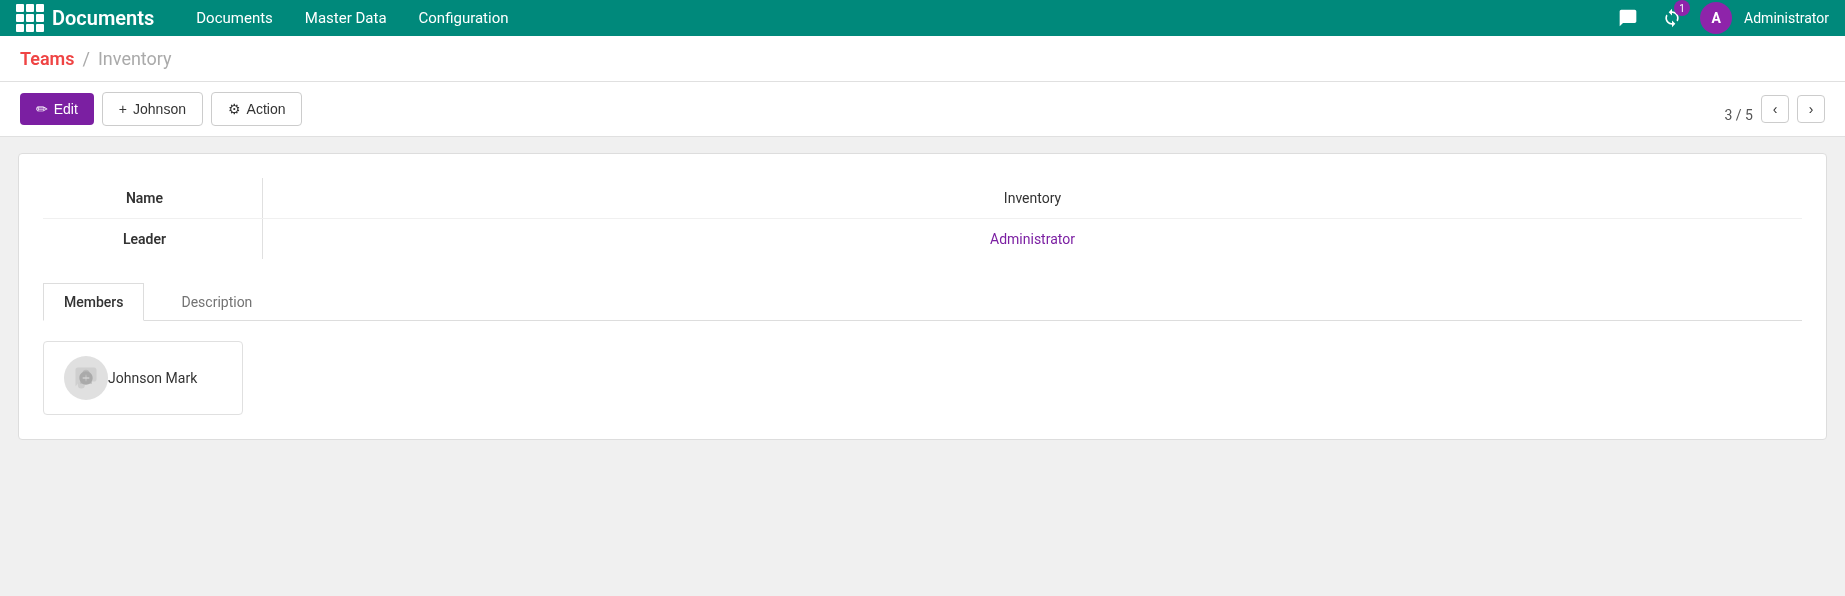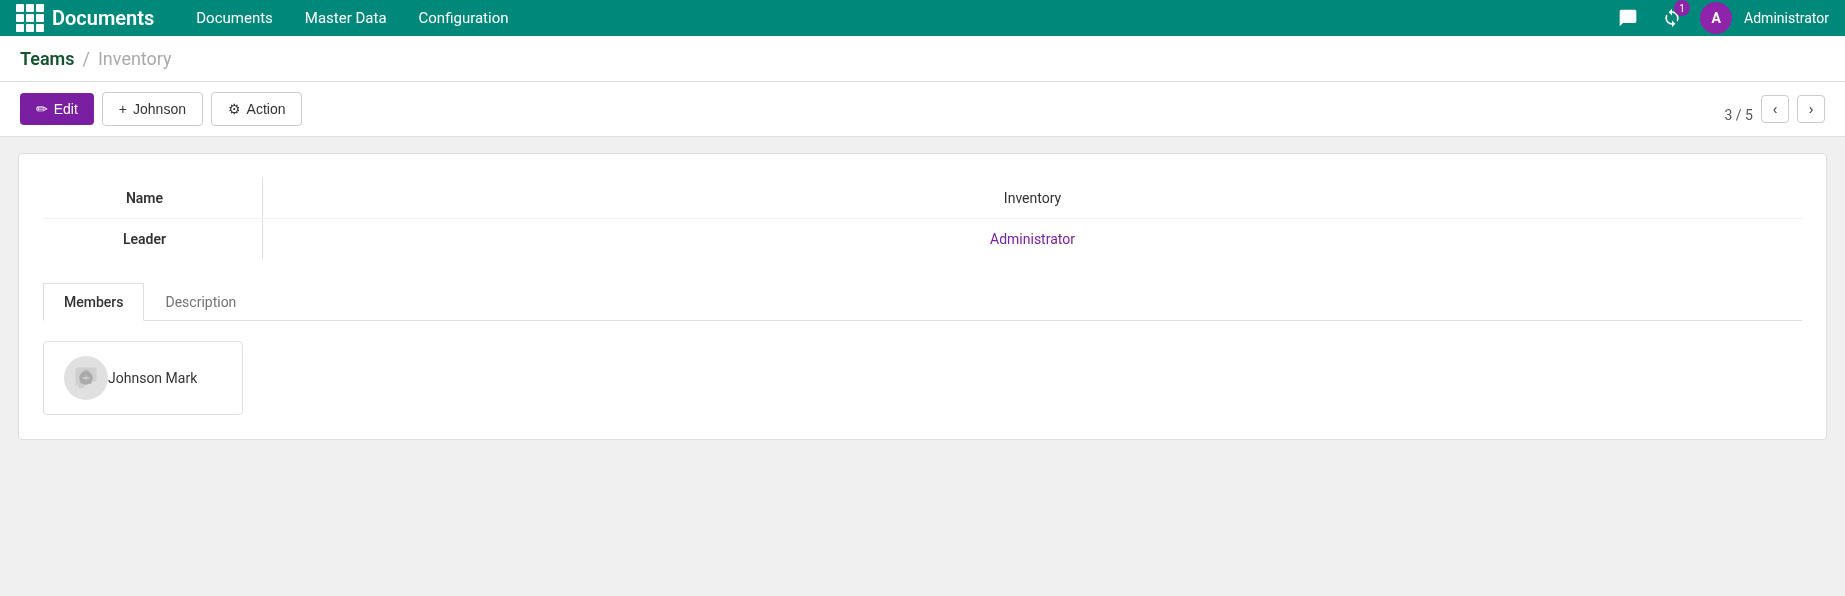--- a/index.html
+++ b/index.html
@@ -97,21 +97,21 @@
     
     .breadcrumb-bar {
       background: white;
       padding: 12px 20px;
       border-bottom: 1px solid #e0e0e0;
       display: flex;
       align-items: center;
       gap: 8px;
     }
     .breadcrumb-link {
-      color: #14532d;
+      color: #ef4444;
       font-size: 18px;
       font-weight: 600;
       cursor: pointer;
       text-decoration: none;
     }
     .breadcrumb-separator {
       color: #aaa;
       font-size: 18px;
     }
     .breadcrumb-current {
@@ -222,21 +222,21 @@
       text-decoration: none;
     }
     .field-row-divider {
       grid-column: 1 / -1;
       border-bottom: 1px solid #f0f0f0;
     }
 
     
     .tabs {
       display: flex;
-      gap: 0;
+      gap: 16px;
       border-bottom: 1px solid #ddd;
       margin-bottom: 20px;
     }
     .tab {
       padding: 10px 20px;
       font-size: 14px;
       cursor: pointer;
       border: 1px solid transparent;
       border-bottom: none;
       color: #737373;

